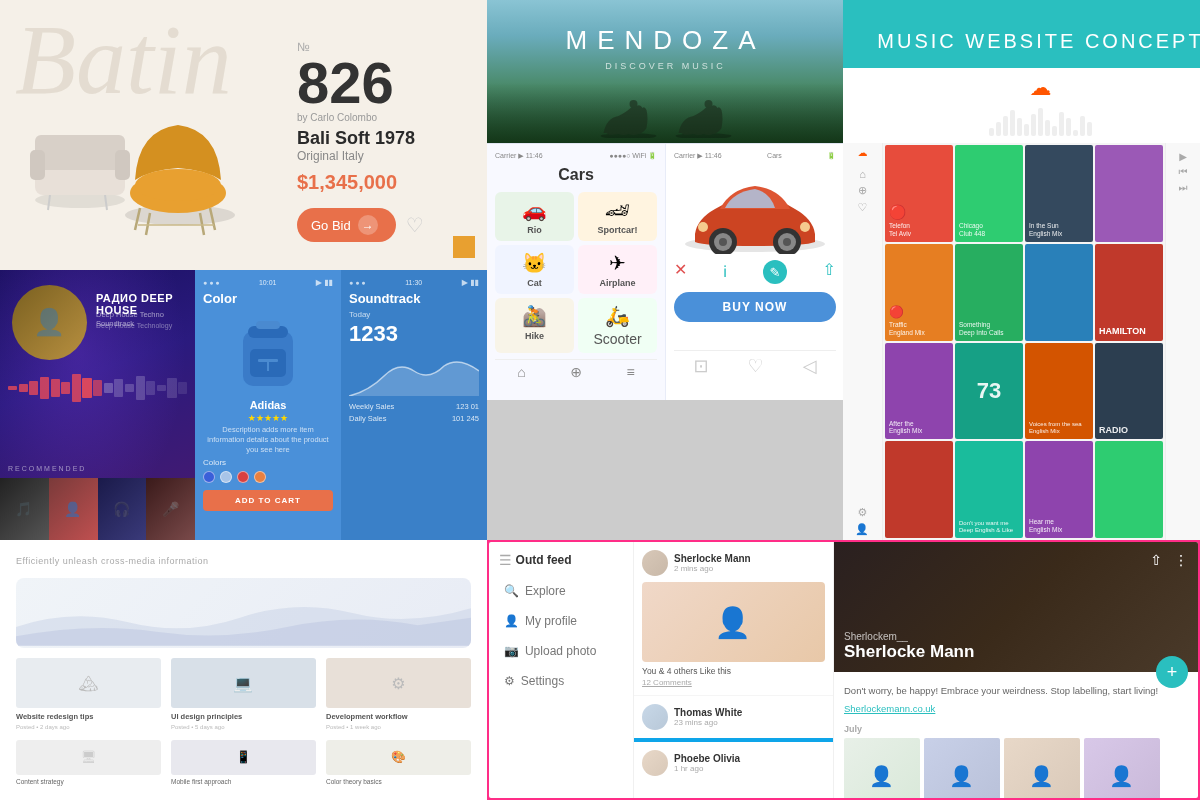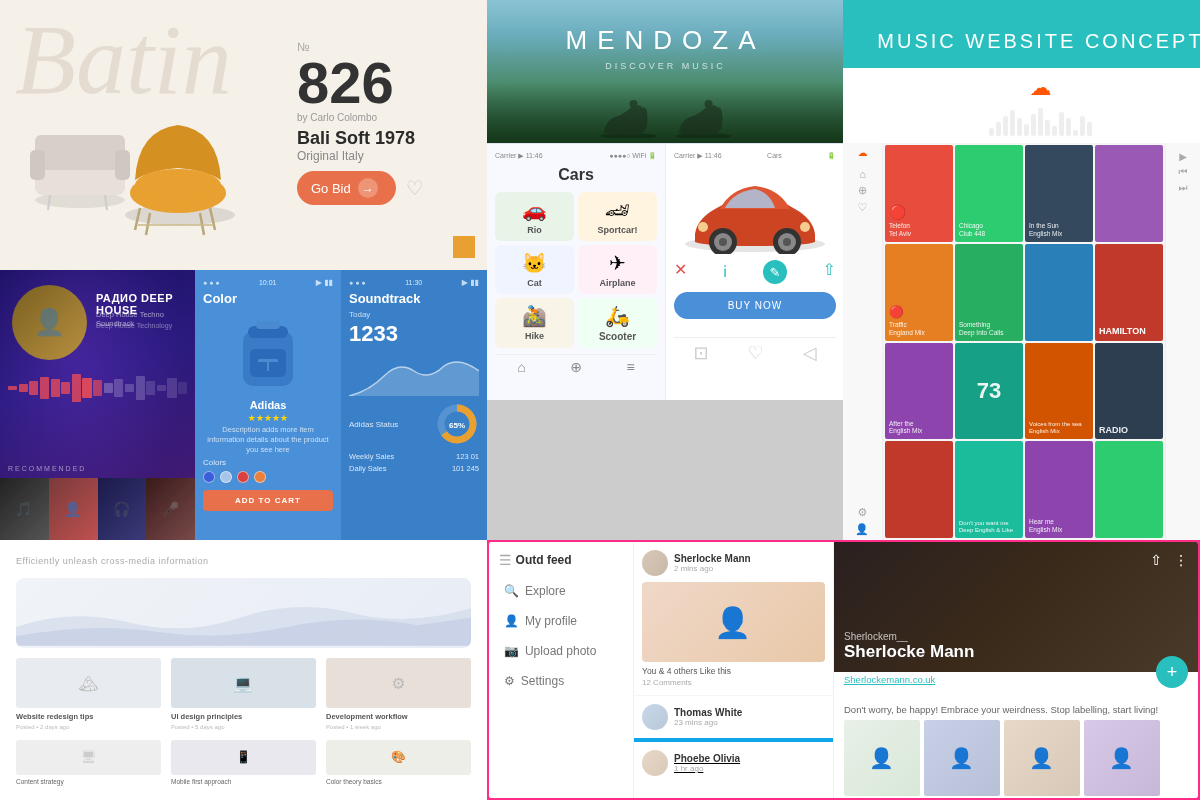--- a/index.html
+++ b/index.html
@@ -73,20 +73,21 @@
     </div>
 
     <div style="position:absolute;right:20px;top:40px;text-align:left;width:170px;">
       <div style="font-size:12px;color:#aaa;letter-spacing:1px;">
         №
       </div>
       <div style="font-size:58px;font-weight:700;color:#333;line-height:1;font-family:Arial,sans-serif;">826</div>
       <div style="font-size:10px;color:#999;margin-bottom:5px;">by Carlo Colombo</div>
       <div style="font-size:18px;font-weight:700;color:#2a2a2a;">Bali Soft 1978</div>
       <div style="font-size:12px;color:#888;margin-bottom:8px;">Original Italy</div>
+      <div style="font-size:20px;font-weight:700;color:#e8704a;margin-bottom:14px;">$1,345,000</div>
       <div style="display:flex;align-items:center;gap:10px;">
         <button style="background:#e8704a;color:white;border:none;border-radius:20px;padding:7px 18px 7px 14px;font-size:13px;cursor:pointer;display:flex;align-items:center;gap:7px;">
           <span>Go Bid</span>
           <span style="width:20px;height:20px;background:rgba(255,255,255,0.25);border-radius:50%;display:flex;align-items:center;justify-content:center;font-size:12px;">→</span>
         </button>
         <span style="font-size:20px;color:#ccc;cursor:pointer;">♡</span>
       </div>
     </div>
 
     <div style="position:absolute;bottom:12px;right:12px;width:22px;height:22px;background:#e8a030;"></div>
@@ -226,30 +227,20 @@
       <div style="font-size:8px;color:rgba(255,255,255,0.7);margin-bottom:2px;">Today</div>
       <div style="font-size:22px;font-weight:700;color:white;margin-bottom:4px;">1233</div>
 
       <div style="height:45px;width:100%;position:relative;margin-bottom:6px;">
         <svg viewBox="0 0 130 45" width="100%" height="45">
           <path d="M0 45 Q20 40 35 25 Q50 10 65 20 Q80 30 95 15 Q110 5 130 20 L130 45 Z" fill="rgba(255,255,255,0.2)"></path>
           <path d="M0 45 Q20 40 35 25 Q50 10 65 20 Q80 30 95 15 Q110 5 130 20" fill="none" stroke="rgba(255,255,255,0.6)" stroke-width="1.5"></path>
         </svg>
       </div>
 
-      <div style="display:flex;align-items:center;gap:8px;margin-bottom:6px;">
-        <div style="font-size:8px;color:rgba(255,255,255,0.8);flex-shrink:0;">Adidas Status</div>
-        <div style="width:44px;height:44px;flex-shrink:0;margin-left:auto;">
-          <svg viewBox="0 0 44 44" width="44" height="44">
-            <circle cx="22" cy="22" r="16" fill="none" stroke="rgba(255,255,255,0.15)" stroke-width="7"></circle>
-            <circle cx="22" cy="22" r="16" fill="none" stroke="#e8a030" stroke-width="7" stroke-dasharray="65 36" stroke-dashoffset="0" transform="rotate(-90 22 22)"></circle>
-            <text x="22" y="26" text-anchor="middle" fill="white" font-size="8" font-weight="700">65%</text>
-          </svg>
-        </div>
-      </div>
 
       <div style="display:flex;justify-content:space-between;font-size:7.5px;color:rgba(255,255,255,0.8);margin-bottom:3px;">
         <span>Weekly Sales</span>
         <span>123 01</span>
       </div>
       <div style="display:flex;justify-content:space-between;font-size:7.5px;color:rgba(255,255,255,0.8);">
         <span>Daily Sales</span>
         <span>101 245</span>
       </div>
     </div>
@@ -281,21 +272,21 @@
         <div style="background:#fff0f8;border-radius:6px;padding:6px;display:flex;flex-direction:column;align-items:center;cursor:pointer;">
           <div style="font-size:20px;margin-bottom:3px;">✈</div>
           <div style="font-size:9px;color:#555;font-weight:600;">Airplane</div>
         </div>
         <div style="background:#f8f4e8;border-radius:6px;padding:6px;display:flex;flex-direction:column;align-items:center;cursor:pointer;">
           <div style="font-size:20px;margin-bottom:3px;">🚵</div>
           <div style="font-size:9px;color:#555;font-weight:600;">Hike</div>
         </div>
         <div style="background:#f0fff4;border-radius:6px;padding:6px;display:flex;flex-direction:column;align-items:center;cursor:pointer;">
           <div style="font-size:20px;margin-bottom:3px;">🛵</div>
-          <div style="font-size:10px;color:#555;font-weight:700;">Scooter</div>
+          <div style="font-size:14px;color:#555;font-weight:400;">Scooter</div>
         </div>
       </div>
 
       <div style="display:flex;justify-content:space-around;margin-top:6px;padding-top:4px;border-top:1px solid #eee;">
         <span style="font-size:14px;color:#888;cursor:pointer;">⌂</span>
         <span style="font-size:14px;color:#888;cursor:pointer;">⊕</span>
         <span style="font-size:14px;color:#888;cursor:pointer;">≡</span>
       </div>
     </div>
 
@@ -331,21 +322,21 @@
 
       
       <div style="display:flex;justify-content:space-between;margin-bottom:8px;font-size:16px;color:#2abfbf;">
         <span style="cursor:pointer;color:#e05050;">✕</span>
         <span style="cursor:pointer;">ℹ</span>
         <span style="cursor:pointer;background:#2abfbf;color:white;border-radius:50%;width:24px;height:24px;display:flex;align-items:center;justify-content:center;font-size:13px;">✎</span>
         <span style="cursor:pointer;">⇧</span>
       </div>
 
       
-      <button style="width:100%;background:#4a90d9;color:white;border:none;border-radius:20px;padding:8px 0;font-size:10px;font-weight:400;cursor:pointer;margin-bottom:14px;letter-spacing:1px;">BUY NOW</button>
+      <button style="width:100%;background:#4a90d9;color:white;border:none;border-radius:20px;padding:8px 0;font-size:12px;font-weight:700;cursor:pointer;margin-bottom:24px;letter-spacing:1px;">BUY NOW</button>
 
       
       <div style="display:flex;justify-content:space-around;font-size:18px;color:#ccc;margin-top:4px;border-top:1px solid #eee;padding-top:4px;">
         <span style="cursor:pointer;">⊡</span>
         <span style="cursor:pointer;">♡</span>
         <span style="cursor:pointer;">◁</span>
       </div>
     </div>
   </div>
 
@@ -497,34 +488,34 @@
               <div style="font-size:8px;color:#aaa;">2 mins ago</div>
             </div>
           </div>
 
           <div style="height:80px;background:linear-gradient(135deg,#f0d8c8 0%,#e8c8a8 100%);border-radius:4px;margin-bottom:4px;display:flex;align-items:center;justify-content:center;font-size:30px;">
             👤
           </div>
           <div style="font-size:8.5px;color:#555;margin-bottom:2px;">
             You &amp; 4 others Like this
           </div>
-          <div style="font-size:8px;color:#aaa;">12 Comments</div>
+          <div style="font-size:8px;color:#aaa;text-decoration:underline;">12 Comments</div>
         </div>
 
         <div style="padding:8px;border-bottom:4px solid #0ea5e9;">
           <div style="display:flex;align-items:center;gap:6px;">
             <div style="width:26px;height:26px;border-radius:50%;background:linear-gradient(135deg,#c8d8e8,#b8c8d8);flex-shrink:0;"></div>
             <div>
               <div style="font-size:10px;font-weight:700;color:#333;">Thomas White</div>
               <div style="font-size:8px;color:#aaa;">23 mins ago</div>
             </div>
           </div>
         </div>
 
-        <div style="padding:8px;text-decoration:underline;">
+        <div style="padding:8px;">
           <div style="display:flex;align-items:center;gap:6px;">
             <div style="width:26px;height:26px;border-radius:50%;background:linear-gradient(135deg,#e8d8c8,#d8c8b8);flex-shrink:0;"></div>
             <div>
               <div style="font-size:10px;font-weight:700;color:#333;">Phoebe Olivia</div>
               <div style="font-size:8px;color:#aaa;">1 hr ago</div>
             </div>
           </div>
         </div>
       </div>
 
@@ -537,24 +528,25 @@
             <span style="color:white;font-size:14px;cursor:pointer;">⋮</span>
           </div>
           <div>
             <div style="color:rgba(255,255,255,0.7);font-size:10px;">Sherlockem__</div>
             <div style="color:white;font-size:17px;font-weight:700;">Sherlocke Mann</div>
           </div>
 
           <div style="position:absolute;right:10px;bottom:-16px;width:32px;height:32px;background:#2abfbf;border-radius:50%;display:flex;align-items:center;justify-content:center;color:white;font-size:18px;cursor:pointer;z-index:2;">+</div>
         </div>
 
+        <div style="padding:12px 10px 4px;font-size:9.5px;color:#666;line-height:1.4;">Don't worry, be happy! Embrace your weirdness. Stop labelling, start living!</div>
         <div style="padding:2px 10px 6px;font-size:9.5px;color:#2abfbf;cursor:pointer;text-decoration:underline;">Sherlockemann.co.uk</div>
-        <div style="padding:12px 10px 4px;font-size:9.5px;color:#666;line-height:1.4;">Don't worry, be happy! Embrace your weirdness. Stop labelling, start living!</div>
-
-
+
+
+        <div style="font-size:9px;color:#aaa;padding:4px 10px;font-weight:600;">July</div>
         <div style="display:flex;gap:4px;padding:0 10px;overflow:hidden;">
           <div style="width:76px;height:76px;background:linear-gradient(135deg,#e8f0e8,#d8e8d8);border-radius:2px;flex-shrink:0;cursor:pointer;display:flex;align-items:center;justify-content:center;color:#bbb;font-size:20px;">👤</div>
           <div style="width:76px;height:76px;background:linear-gradient(135deg,#c8d0e8,#b8c0d8);border-radius:2px;flex-shrink:0;cursor:pointer;display:flex;align-items:center;justify-content:center;color:#bbb;font-size:20px;">👤</div>
           <div style="width:76px;height:76px;background:linear-gradient(135deg,#e8d8c8,#d8c8b8);border-radius:2px;flex-shrink:0;cursor:pointer;display:flex;align-items:center;justify-content:center;color:#bbb;font-size:20px;">👤</div>
           <div style="width:76px;height:76px;background:linear-gradient(135deg,#d8c8e8,#c8b8d8);border-radius:2px;flex-shrink:0;cursor:pointer;display:flex;align-items:center;justify-content:center;color:#bbb;font-size:20px;">👤</div>
         </div>
       </div>
 
     </div>
   </div>

